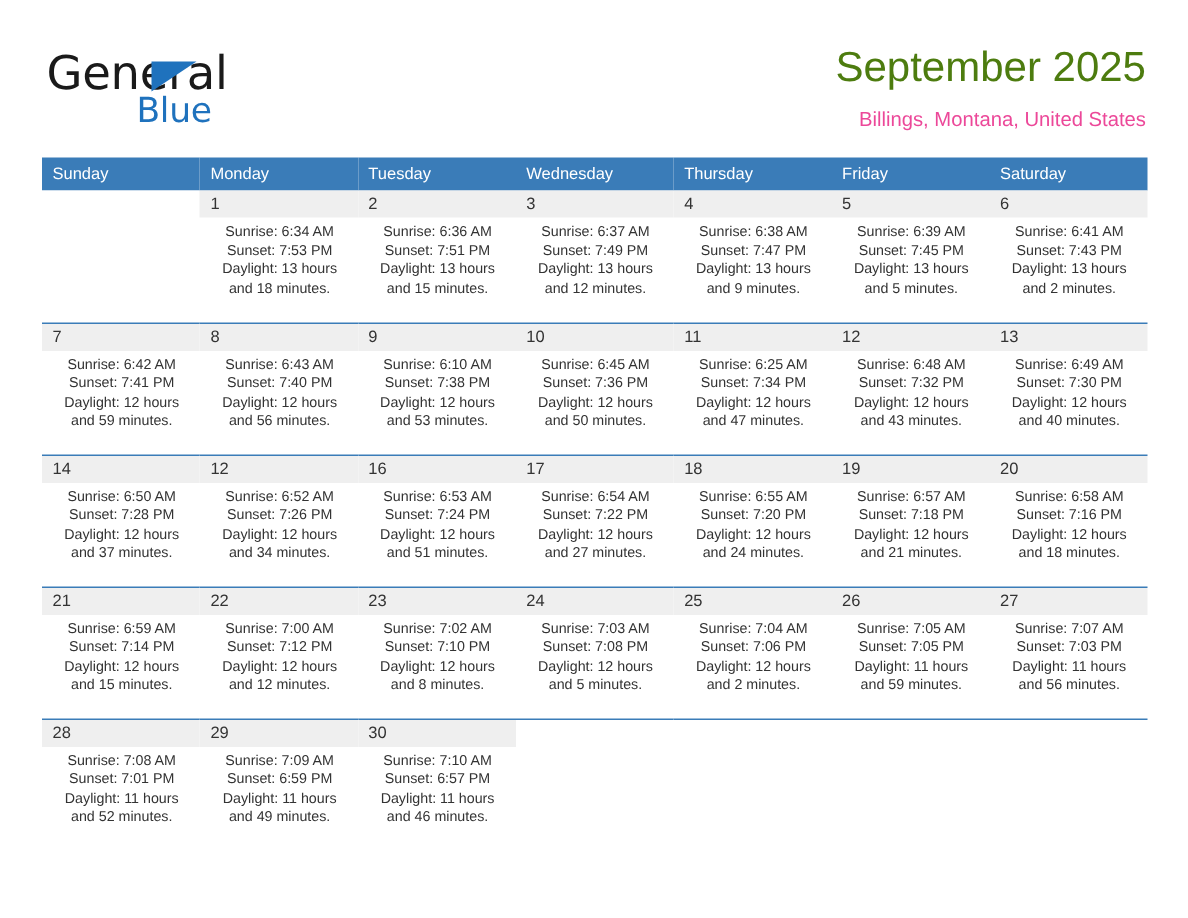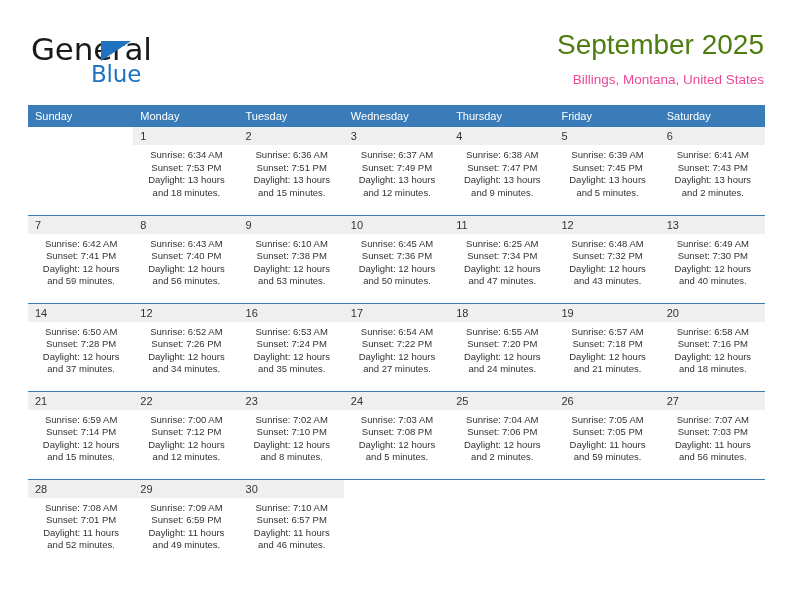--- a/index.html
+++ b/index.html
@@ -313,21 +313,21 @@
               <div>Daylight: 12 hours</div>
               <div>and 34 minutes.</div>
             </div>
           </td>
           <td>
             <div class="daynum">16</div>
             <div class="cell-body">
               <div>Sunrise: 6:53 AM</div>
               <div>Sunset: 7:24 PM</div>
               <div>Daylight: 12 hours</div>
-              <div>and 35 minutes.</div>
+              <div>and 51 minutes.</div>
             </div>
           </td>
           <td>
             <div class="daynum">17</div>
             <div class="cell-body">
               <div>Sunrise: 6:54 AM</div>
               <div>Sunset: 7:22 PM</div>
               <div>Daylight: 12 hours</div>
               <div>and 27 minutes.</div>
             </div>

